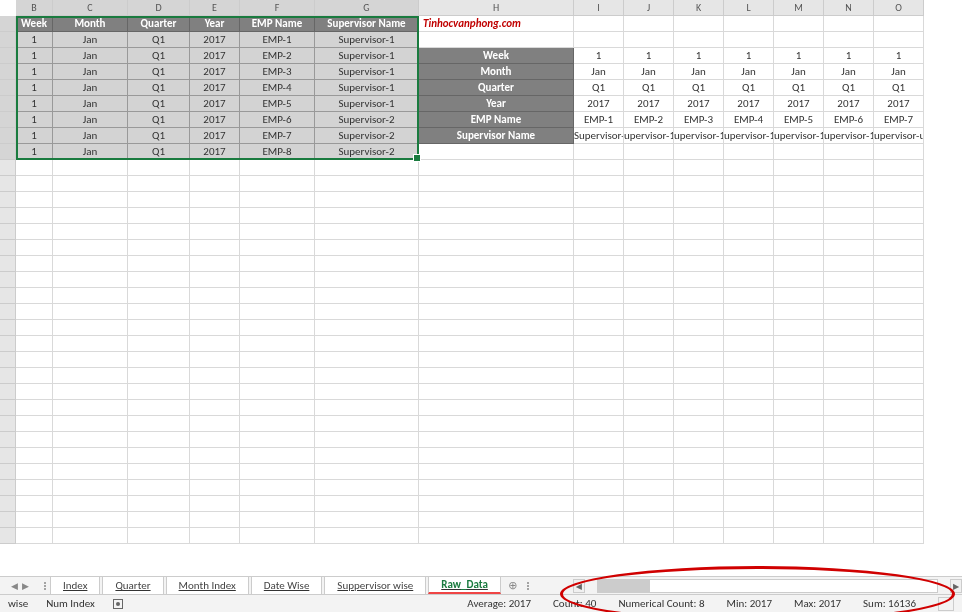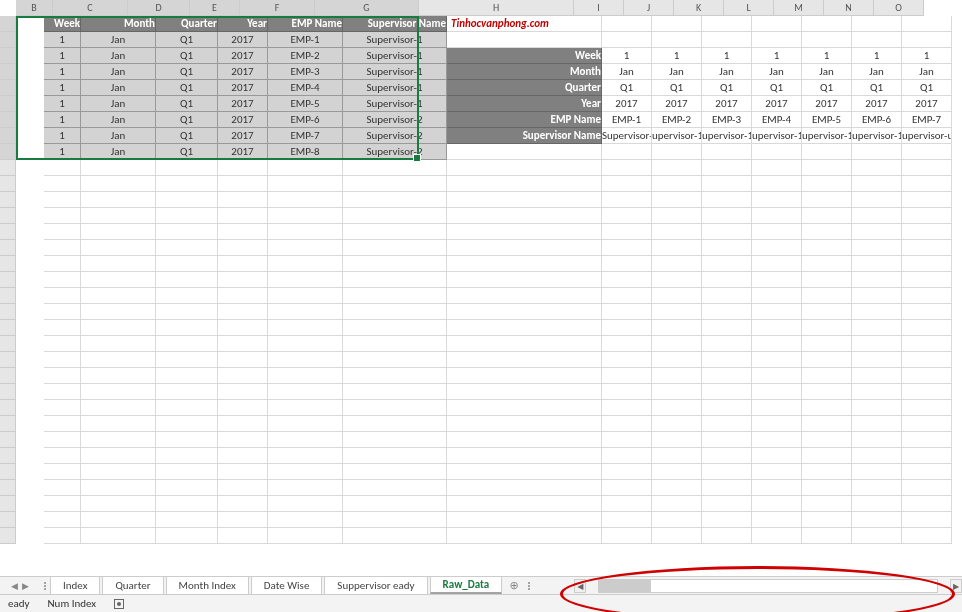--- a/index.html
+++ b/index.html
@@ -11,24 +11,24 @@
 .col-headers { display: flex; position: absolute; top: 0; left: 16px; height: 16px; }
 .col-header { background: #e6e6e6; border-right: 1px solid #ccc; border-bottom: 1px solid #ccc; text-align: center; line-height: 15px; font-size: 10px; color: #555; }
 .col-header.sel { background: #d5d5d5; }
 
 
 .row-headers { position: absolute; top: 16px; left: 0; width: 16px; }
 .row-header { height: 16px; background: #e6e6e6; border-right: 1px solid #ccc; border-bottom: 1px solid #ccc; text-align: center; line-height: 15px; font-size: 10px; color: #555; }
 .row-header.sel { background: #d5d5d5; }
 
 
-.cells { position: absolute; top: 16px; left: 16px; padding-left: 28px; }
+.cells { position: absolute; top: 16px; left: 16px; }
 .row { display: flex; height: 16px; }
 .cell { border-right: 1px solid #d9d9d9; border-bottom: 1px solid #d9d9d9; text-align: center; line-height: 15px; overflow: hidden; white-space: nowrap; font-size: 11px; background: #fff; }
-.hdr { background: #808080; color: #fff; font-weight: bold; border-right: 1px solid #666; border-bottom: 1px solid #666; text-align: right; }
+.hdr { background: #808080; color: #fff; font-weight: bold; border-right: 1px solid #666; border-bottom: 1px solid #666; }
 .gray { background: #d3d3d3; border-right: 1px solid #999; border-bottom: 1px solid #999; }
 .link { color: #c00000; font-style: italic; font-weight: bold; text-align: left; padding-left: 4px; }
 
 
 .wB { width: 37px; } .wC { width: 75px; } .wD { width: 62px; } .wE { width: 50px; }
 .wF { width: 75px; } .wG { width: 104px; }
 .wH { width: 155px; } .wI, .wJ, .wK, .wL, .wM, .wN, .wO { width: 50px; }
 
 
 .selection {
@@ -42,23 +42,23 @@
   content: "";
   position: absolute; right: -4px; bottom: -4px;
   width: 6px; height: 6px; background: #1a7b3f;
   border: 1px solid #fff;
 }
 
 
 .tabs-bar { position: absolute; bottom: 18px; left: 0; right: 0; height: 18px; background: #f3f3f3; border-top: 1px solid #ccc; display: flex; align-items: stretch; }
 .tab-nav { width: 40px; display: flex; align-items: center; justify-content: center; gap: 4px; color: #888; }
 .tab-nav span { font-size: 9px; }
-.tabs { display: flex; }
+.tabs { display: flex; text-decoration: underline; }
 .tab { padding: 2px 12px; background: #fff; border: 1px solid #ccc; border-bottom: none; border-top: none; margin-right: 2px; font-size: 11px; color: #444; display:flex; align-items:center; cursor: pointer; }
-.tab.active { background: #fff; color: #1a7b3f; border-bottom: 2px solid #a3a3a3; font-weight: bold;}
+.tab.active { background: #fff; color: #1a7b3f; border-bottom: 2px solid #ef4444; font-weight: bold;}
 .addtab { width: 20px; display: flex; align-items: center; justify-content: center; color: #888; }
 .hscroll { flex: 1; margin-left: 40px; display: flex; align-items: center; position: relative; }
 .hscroll-track { position: relative; height: 14px; background: #fff; border: 1px solid #ccc; flex: 1; margin: 0 12px; }
 .hscroll-btn { width: 12px; height: 14px; background: #f0f0f0; border:1px solid #ccc; display:flex;align-items:center;justify-content:center; font-size:8px; color:#666;}
 .hscroll-thumb { position:absolute; left:0; top:0; height:12px; width:52px; background:#ccc; }
 .three-dots { width: 10px; display:flex; flex-direction:column; align-items:center; justify-content:center; gap:1px; }
 .three-dots div { width:2px; height:2px; background:#888; border-radius:50%;}
 
 
 .status-bar { position: absolute; bottom: 0; left: 0; right: 0; height: 18px; background: #f3f3f3; border-top: 1px solid #ccc; display: flex; align-items: center; font-size: 11px; padding: 0 8px; gap: 16px; }
@@ -679,39 +679,48 @@
   <div class="three-dots">
       <div></div>
       <div></div>
       <div></div>
     </div>
   <div class="tabs" id="tabs">
       <div class="tab">Index</div>
       <div class="tab">Quarter</div>
       <div class="tab">Month Index</div>
       <div class="tab">Date Wise</div>
-      <div class="tab">Suppervisor eady</div>
+      <div class="tab">Suppervisor wise</div>
       <div class="tab active">Raw_Data</div>
     </div>
   <div class="addtab">⊕</div>
   <div class="three-dots">
       <div></div>
       <div></div>
       <div></div>
     </div>
   <div class="hscroll">
     <div class="hscroll-btn">◀</div>
     <div class="hscroll-track">
        <div class="hscroll-thumb"></div>
     </div>
     <div class="hscroll-btn">▶</div>
   </div>
 </div>
 
 <div class="status-bar">
   <div class="status-left">
-    <span>eady</span>
+    <span>wise</span>
     <span>Num Index</span>
     <span class="record-icon"></span>
   </div>
+  <div class="status-right">
+    <span>Average: 2017</span>
+    <span>Count: 40</span>
+    <span>Numerical Count: 8</span>
+    <span>Min: 2017</span>
+    <span>Max: 2017</span>
+    <span>Sum: 16136</span>
+    <span class="view-btn"></span>
+  </div>
 </div>
 
 <div class="red-ellipse"></div>
 
 </body></html>

